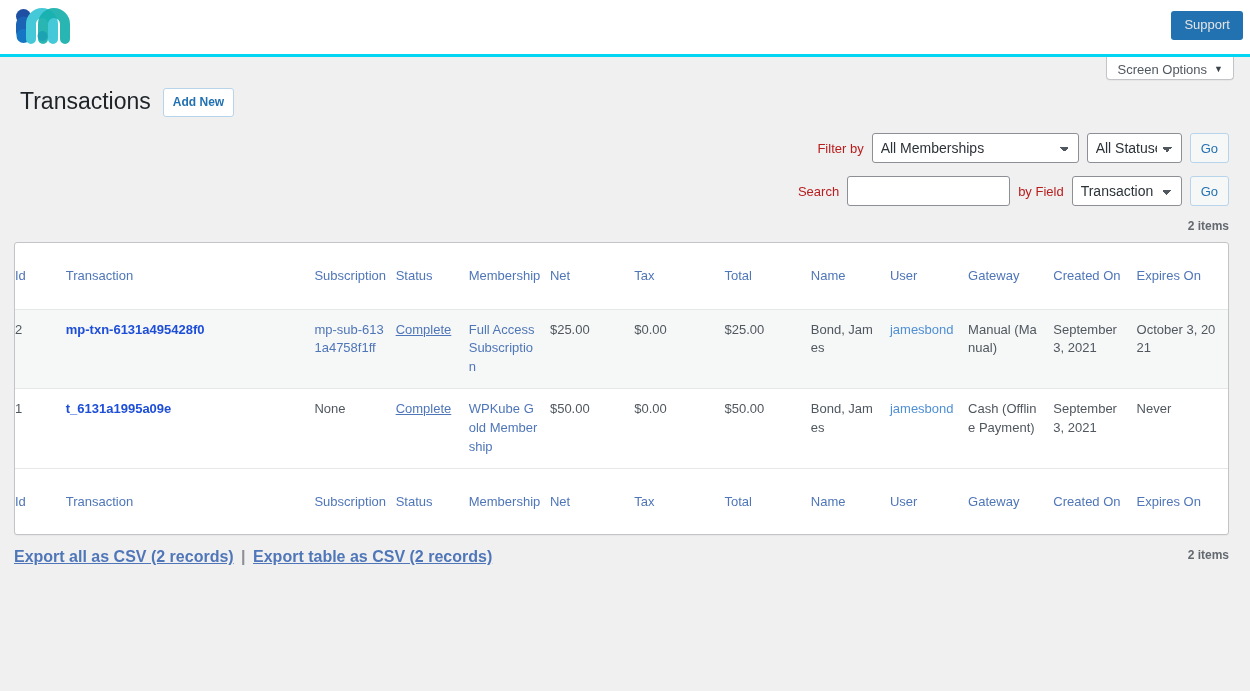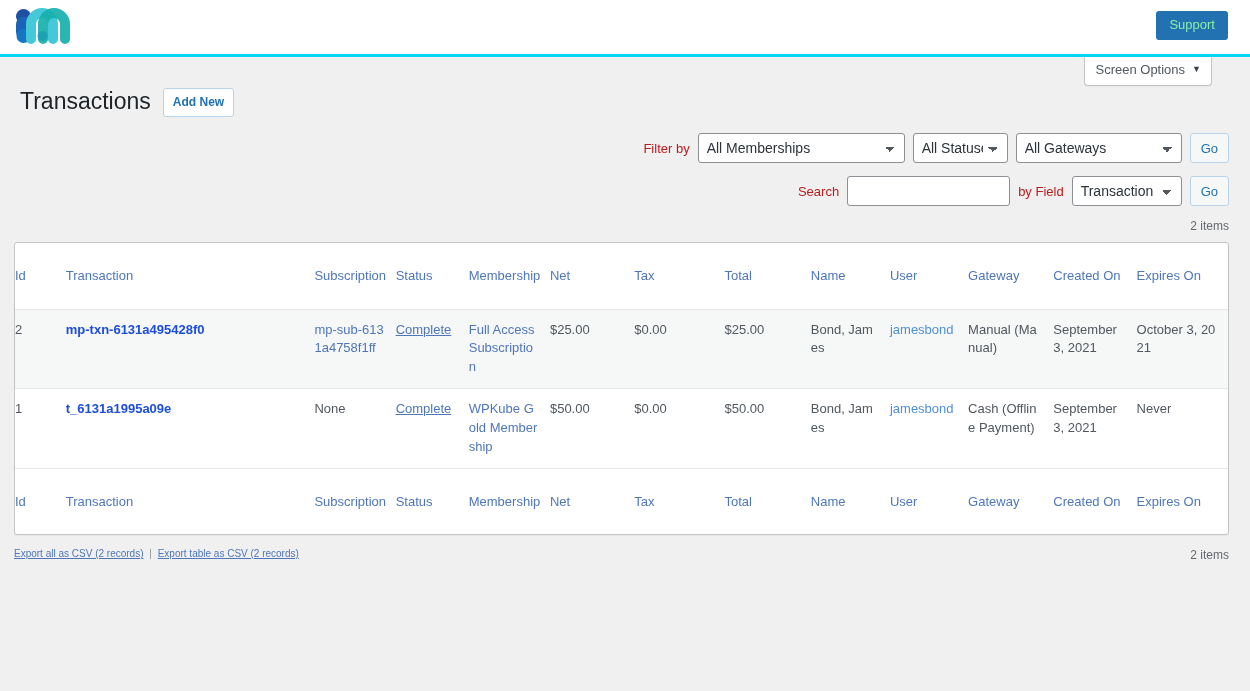--- a/index.html
+++ b/index.html
@@ -27,47 +27,47 @@
   #logo-wrap { display: flex; align-items: center; gap: 12px; }
   #logo-mark { width: 56px; height: 40px; display: block; }
   #logo-word {
     font-size: 27px;
     color: #2f5899;
     letter-spacing: -0.2px;
     font-weight: 400;
   }
   #support-button {
     position: absolute;
-    right: 22px;
+    right: 7px;
     top: 11px;
     background: #2271b1;
-    color: #86efac;
+    color: #e5e5e5;
     border: none;
     border-radius: 3px;
     font-size: 13px;
     font-family: inherit;
     padding: 6px 13px 7px;
     cursor: pointer;
     line-height: 1.2;
   }
 
   
   #screen-meta {
     height: 32px;
     position: relative;
   }
   #screen-options-tab {
     position: absolute;
-    right: 38px;
+    right: 16px;
     top: 0;
     background: #ffffff;
     border: 1px solid #c3c4c7;
     border-top: none;
     border-radius: 0 0 4px 4px;
-    padding: 5px 10px 8px;
+    padding: 5px 10px 2px;
     font-size: 13px;
     color: #50575e;
     cursor: pointer;
     display: flex;
     align-items: center;
     gap: 7px;
     box-shadow: 0 1px 1px rgba(0,0,0,0.04);
   }
   .caret-down { font-size: 9px; color: #3c434a; line-height: 1; }
 
@@ -160,20 +160,21 @@
     padding: 0 10px;
     cursor: pointer;
   }
 
   
   .items-count {
     text-align: right;
     font-size: 12px;
     color: #646970;
     padding: 0 21px;
+    font-weight: bold;
   }
   #items-count-top { margin-top: 13px; }
 
   
   #table-wrap {
     margin: 9px 21px 0 14px;
     background: #ffffff;
     border: 1px solid #c3c4c7;
     border-radius: 3px;
     box-shadow: 0 1px 1px rgba(0,0,0,0.04);
@@ -245,22 +246,23 @@
   }
 
   
   #table-footer {
     margin: 13px 21px 0 14px;
     display: flex;
     align-items: flex-start;
     justify-content: space-between;
   }
   #export-links {
-    font-size: 10px;
+    font-size: 16px;
     color: #646970;
+    font-weight: bold;
   }
   #export-links a {
     color: #4f76b8;
     text-decoration: underline;
   }
   #export-links .sep { color: #8c8f94; padding: 0 3px; }
   #items-count-bottom { font-size: 12px; color: #646970; padding: 0; }
 </style>
 </head>
 <body>
@@ -292,23 +294,20 @@
 </div>
 
 <div id="filter-area">
   <div class="filter-line">
     <span class="filter-label">Filter by</span>
     <select class="mp-select" id="filter-membership-select">
       <option>All Memberships</option>
     </select>
     <select class="mp-select" id="filter-status-select">
       <option>All Statuses</option>
-    </select>
-    <select class="mp-select" id="filter-gateway-select">
-      <option>All Gateways</option>
     </select>
     <button class="go-button">Go</button>
   </div>
   <div class="filter-line">
     <span class="filter-label">Search</span>
     <input id="search-input" type="text" value="" placeholder="" style="">
     <span class="filter-label">by Field</span>
     <select class="mp-select" id="search-field-select">
       <option>Transaction</option>
     </select>

